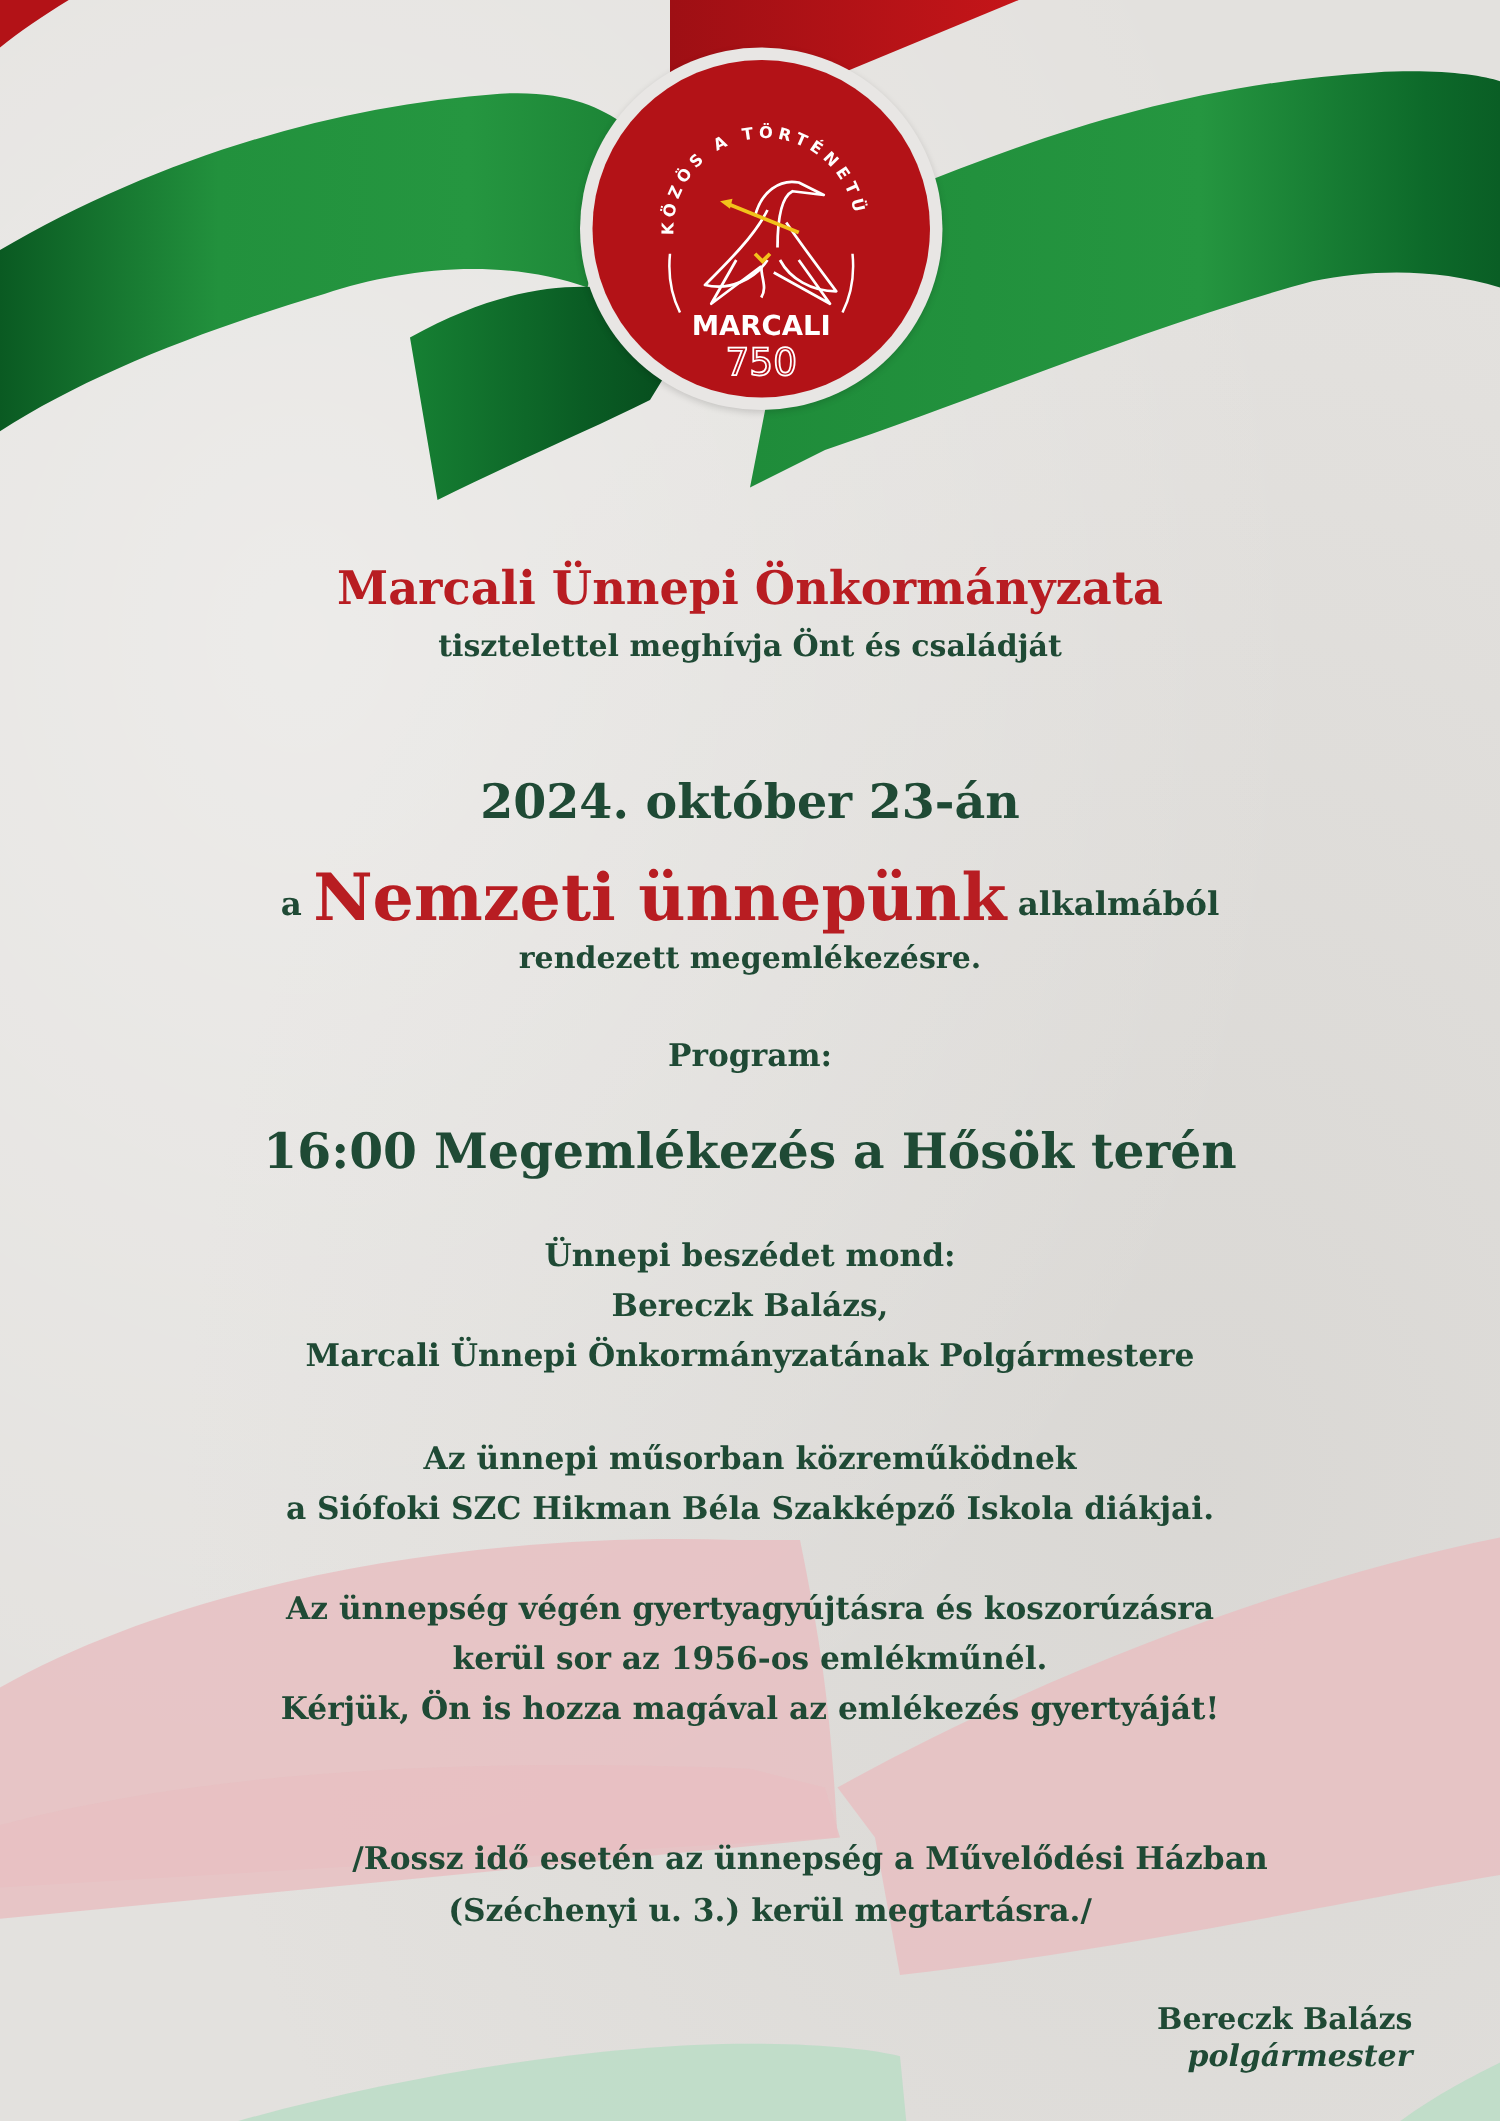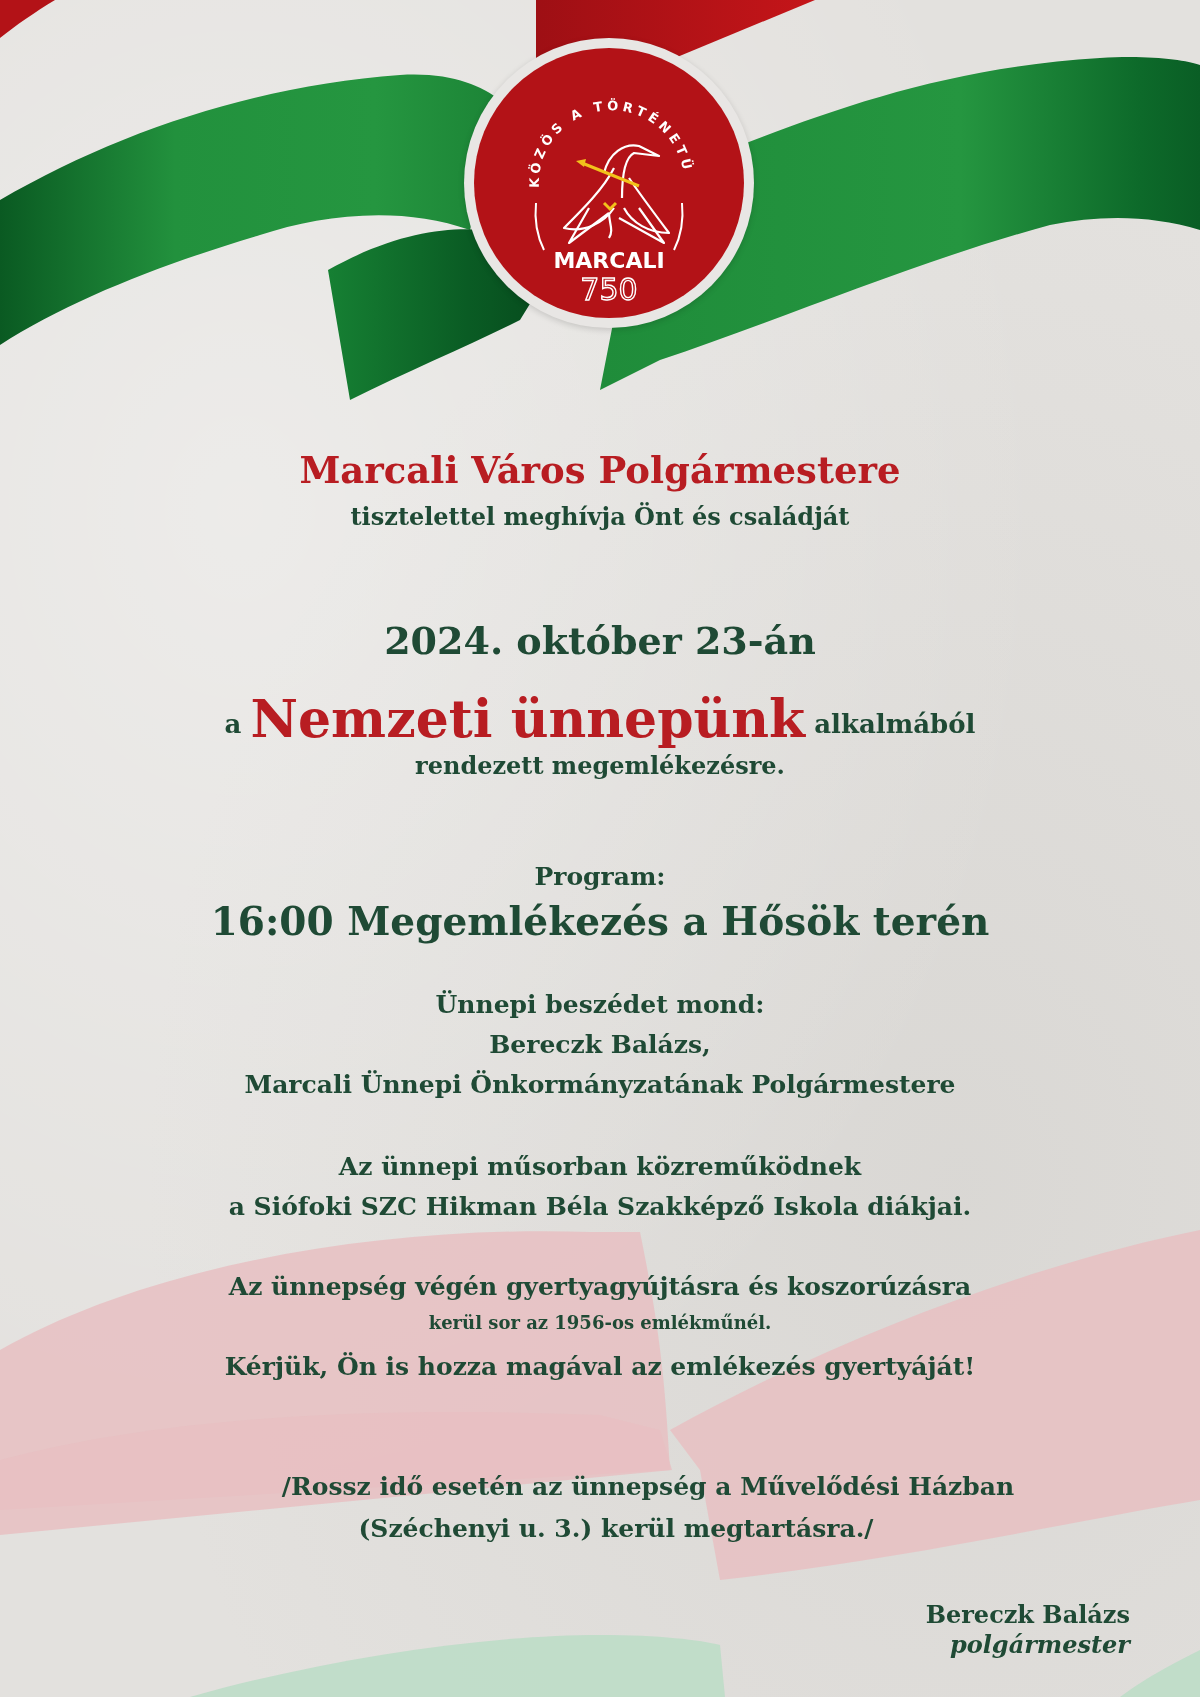--- a/index.html
+++ b/index.html
@@ -31,29 +31,29 @@
       color: #1f4a35;
     }
     .line { position: absolute; left: 0; width: 1200px; text-align: center; font-weight: bold; white-space: nowrap; }
     .red { color: #b81d22; }
     .org { top: 448px; font-size: 37px; }
     .invite { top: 502px; font-size: 24px; }
     .date { top: 570px; font-size: 38px; margin-top: 48px; }
     .occ { top: 688px; font-size: 26px; }
     .occ .big { font-size: 52px; color: #b81d22; vertical-align: -4px; }
     .occ2 { top: 751px; font-size: 24px; }
-    .prog { top: 830px; font-size: 25px; margin-top: 32px; }
+    .prog { top: 830px; font-size: 25px; }
     .time { top: 898px; font-size: 39px; }
     .t1 { top: 990px; font-size: 25px; }
     .t2 { top: 1030px; font-size: 25px; }
     .t3 { top: 1070px; font-size: 25px; }
     .t4 { top: 1152px; font-size: 25px; }
     .t5 { top: 1192px; font-size: 25px; }
     .t6 { top: 1272px; font-size: 25px; }
-    .t7 { top: 1312px; font-size: 18px; }
+    .t7 { top: 1312px; font-size: 25px; }
     .t8 { top: 1352px; font-size: 25px; }
     .t9 { top: 1472px; font-size: 25px; margin-left: 48px; }
     .t10 { top: 1514px; font-size: 25px; padding-left: 16px; }
     .sig { position: absolute; left: 880px; width: 250px; text-align: right; font-weight: bold; color: #1f4a35; white-space: nowrap; }
     .sig-name { top: 1600px; font-size: 24px; }
     .sig-title { top: 1630px; font-size: 24px; font-style: italic; }
   </style>
 </head>
 <body>
 
@@ -125,21 +125,21 @@
       </g>
       <line x1="118" y1="125" x2="175" y2="148" stroke="#f2c21b" stroke-width="3"></line>
       <path d="M112,123 L122,121 L120,129 Z" fill="#f2c21b"></path>
       <path d="M140,165 L146,171 L152,165" stroke="#f2c21b" stroke-width="3" fill="none"></path>
       <text x="145" y="230" text-anchor="middle" font-family="DejaVu Sans, sans-serif" font-size="22" font-weight="bold" fill="#ffffff">MARCALI</text>
       <text x="145" y="262" text-anchor="middle" font-family="DejaVu Sans, sans-serif" font-size="30" fill="none" stroke="#ffffff" stroke-width="1.4">750</text>
     </svg>
   </div>
 
   <div class="content">
-    <div class="line org red">Marcali Város Polgármestere</div>
+    <div class="line org red">Marcali Ünnepi Önkormányzata</div>
     <div class="line invite">tisztelettel meghívja Önt és családját</div>
     <div class="line date">2024. október 23-án</div>
 
     <div class="line occ">
       <span>a</span>
       <span class="big">Nemzeti ünnepünk</span>
       <span>alkalmából</span>
     </div>
     <div class="line occ2">rendezett megemlékezésre.</div>
 

